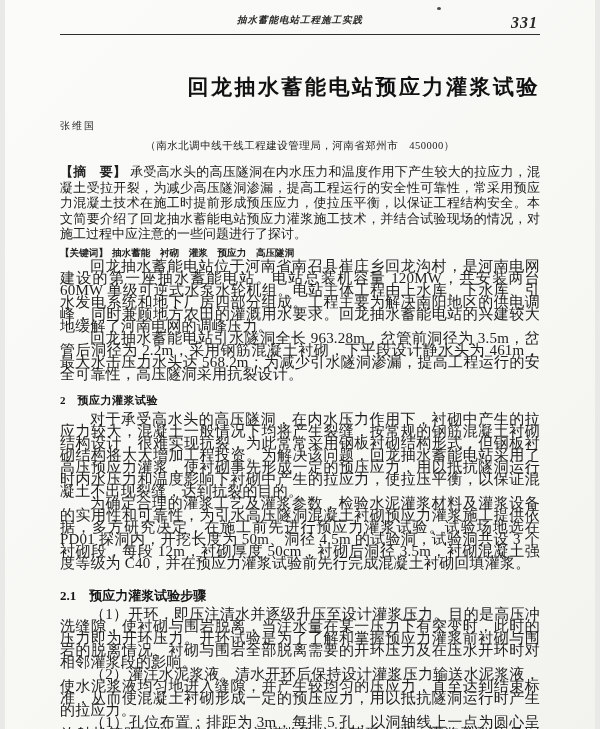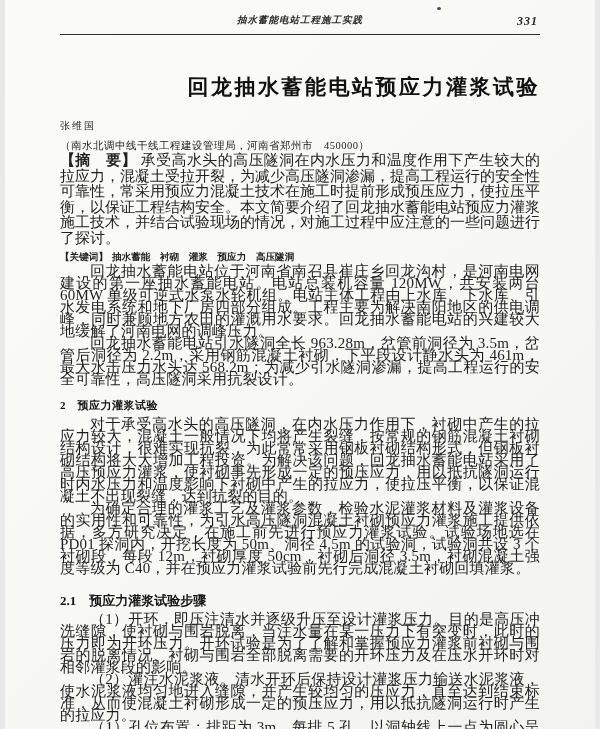--- a/index.html
+++ b/index.html
@@ -28,21 +28,21 @@
     position: absolute;
     left: 0; right: 0;
     text-align: center;
     font-weight: bold;
   }
   .page-number {
     position: absolute;
     right: 2px;
     top: 0;
     font-weight: bold;
-    font-size: 12px;
+    font-size: 16px;
   }
   .head-rule {
     border: none;
     border-top: 1.6px solid #2e2e2e;
     margin-top: 4px;
   }
   .speck {
     position: absolute;
     top: 7px; left: 432px;
     width: 4px; height: 3px;
@@ -60,28 +60,29 @@
   }
   .author {
     margin-top: 18px;
     text-align: left;
     font-size: 10px;
     letter-spacing: 2px;
     color: #2a2a2a;
   }
   .affiliation {
     margin-top: 6px;
+    text-align: center;
     font-size: 10.5px;
     letter-spacing: 0.5px;
     color: #222;
   }
   
   .abstract-block {
-    margin-top: 0;
-    font-size: 15px;
+    margin-top: 11px;
+    font-size: 13px;
     line-height: 15.5px;
     text-align: justify;
     color: #222;
   }
   .abstract-label, .keywords-label {
     font-weight: bold;
     margin-right: 4px;
   }
   .keywords-block {
     margin-top: 3px;

